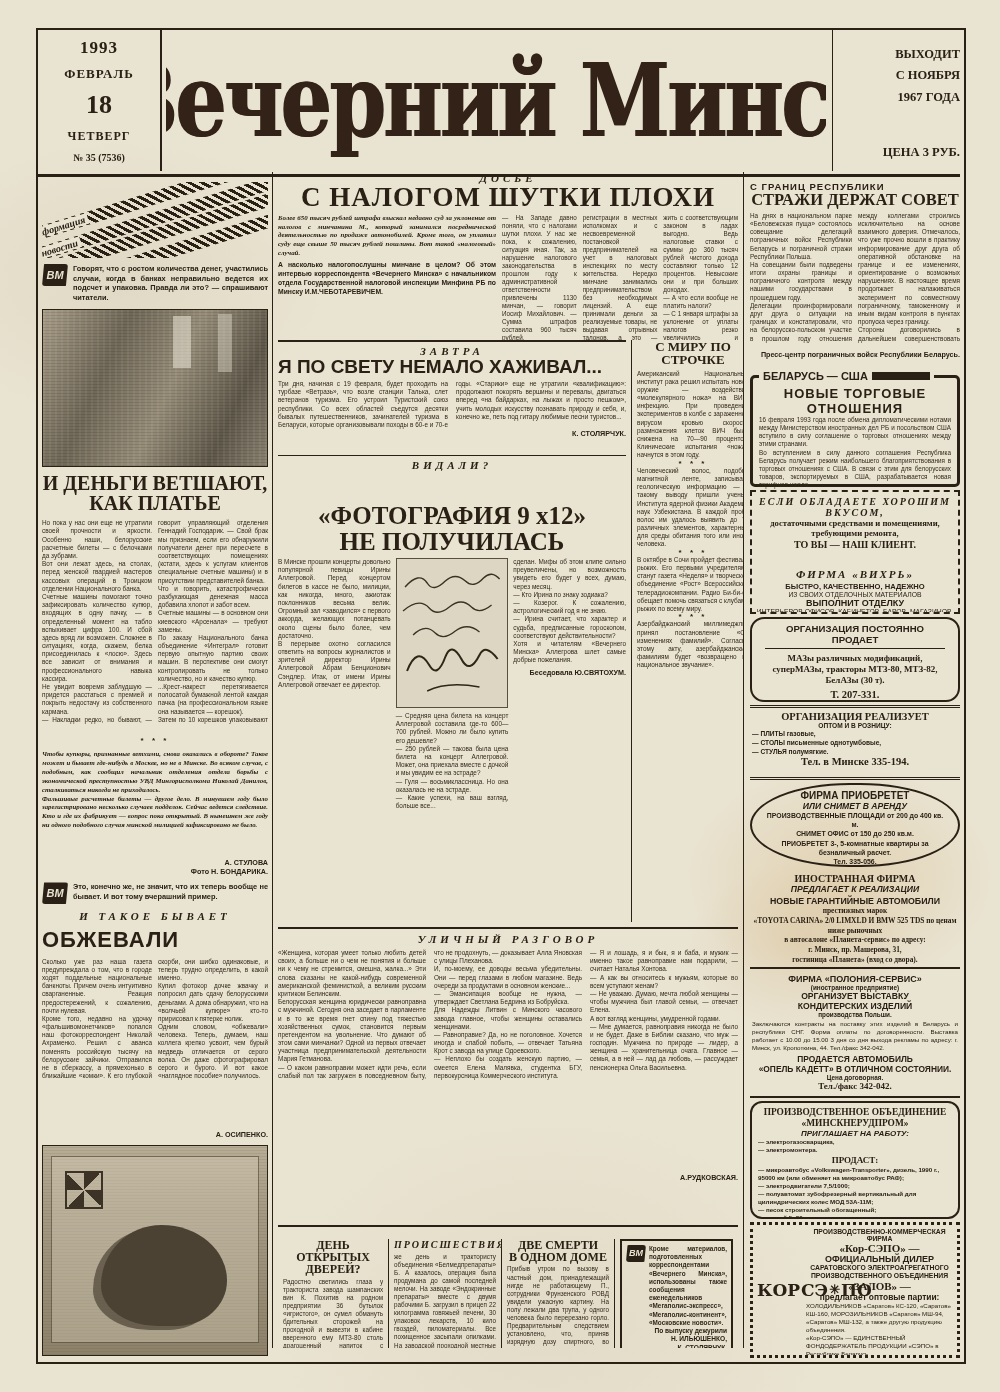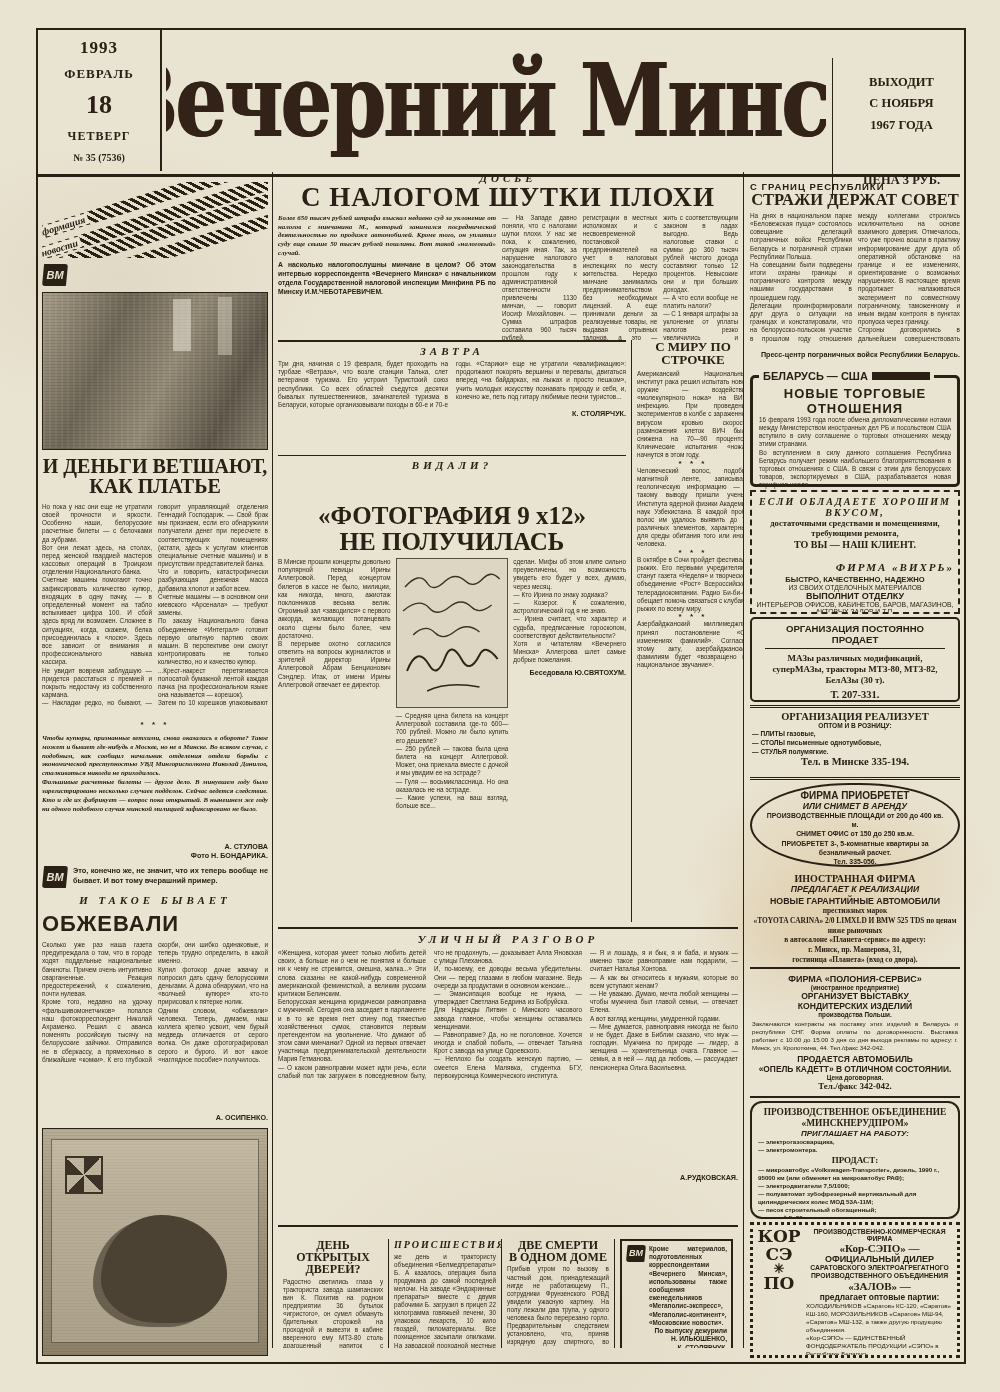--- a/index.html
+++ b/index.html
@@ -21,21 +21,21 @@
   .datebox .yr{font-size:17px;letter-spacing:1px;}
   .datebox .mo{font-size:13px;letter-spacing:1px;}
   .datebox .dy{font-size:26px;}
   .datebox .wd{font-size:12px;letter-spacing:1px;}
   .datebox .iss{font-size:10px;}
   .mh-title{position:absolute;left:128px;right:134px;top:0;height:141px;display:flex;align-items:center;justify-content:center;overflow:hidden;}
   .mh-title span{font-family:"DejaVu Serif","Liberation Serif",serif;font-weight:bold;font-size:83px;
     letter-spacing:-3px;color:#332217;transform:scale(.98,1.22);white-space:nowrap;text-shadow:1px 0 #332217;}
   .mh-right{position:absolute;right:0;top:0;width:128px;height:141px;border-left:1px solid #2a2015;
     font-family:"Liberation Serif","DejaVu Serif",serif;font-weight:bold;
-    display:flex;flex-direction:column;align-items:center;justify-content:flex-start;padding:14px 0 0 10px;box-sizing:border-box;margin-top:28px;}
+    display:flex;flex-direction:column;align-items:flex-end;justify-content:flex-start;padding:14px 0 0 10px;box-sizing:border-box;}
   .mh-right div{font-size:12.5px;line-height:1.7;}
   .mh-right .price{margin-top:34px;font-size:12.5px;}
 
   
   .leftcol{position:absolute;left:42px;top:182px;width:226px;height:1174px;display:flex;flex-direction:column;gap:6px;overflow:hidden;}
   .midcol{position:absolute;left:272px;top:172px;width:472px;height:1176px;border-left:1px solid #2a2015;border-right:1px solid #2a2015;padding:0 5px;box-sizing:border-box;overflow:hidden;}
   .rightcol{position:absolute;left:750px;top:182px;width:210px;height:1176px;display:flex;flex-direction:column;gap:3px;overflow:hidden;}
 
   .script-label{font-family:"Liberation Serif","DejaVu Serif",serif;font-style:italic;font-weight:bold;
     text-align:center;font-size:11px;letter-spacing:4px;color:#2a2015;}
@@ -108,26 +108,26 @@
   .adbox{box-sizing:border-box;color:#2a2015;}
   .belarus{border:3px solid #2a2015;border-radius:5px;position:relative;padding:8px 6px 3px;height:112px;overflow:visible;margin-top:5px;}
   .belarus .tab{position:absolute;top:-8px;left:6px;background:#e9e3d1;padding:0 4px;font-weight:bold;font-size:11px;white-space:nowrap;display:flex;align-items:center;gap:4px;}
   .belarus .tab .bar{display:inline-block;width:58px;height:8px;background:#2a2015;}
   .stencil{font-weight:bold;font-size:13px;letter-spacing:1px;text-align:center;font-family:"Liberation Sans",sans-serif;}
   .ad-body{font-size:6.3px;line-height:1.3;text-align:justify;white-space:pre-line;color:#33281c;}
   .vihr{border:2px dashed #2a2015;padding:4px;text-align:center;height:126px;overflow:hidden;}
   .vihr .l1{font-family:"Liberation Serif",serif;font-style:italic;font-weight:bold;font-size:10px;letter-spacing:2px;}
   .vihr .l2{font-family:"Liberation Serif",serif;font-weight:bold;font-size:8.6px;}
   .vihr .l4{font-family:"Liberation Serif",serif;font-weight:bold;font-size:10px;margin-top:1px;}
-  .vihr .firm{font-family:"Liberation Serif",serif;font-style:italic;font-weight:bold;font-size:11px;letter-spacing:2px;margin-top:11px;text-align:right;}
+  .vihr .firm{font-family:"Liberation Serif",serif;font-style:italic;font-weight:bold;font-size:11px;letter-spacing:2px;margin-top:18px;}
   .vihr .s1{font-weight:bold;font-size:7.6px;margin-top:2px;}
   .vihr .s2{font-size:6.8px;}
   .vihr .s3{font-weight:bold;font-size:9px;}
   .phone{font-family:"Liberation Serif",serif;font-weight:bold;font-size:10.5px;text-align:center;margin-top:2px;}
-  .prodaet{border:2px solid #2a2015;border-radius:5px;padding:4px 13px;text-align:center;height:86px;overflow:hidden;}
+  .prodaet{border:2px solid #2a2015;border-radius:14px;padding:4px 13px;text-align:center;height:86px;overflow:hidden;}
   .prodaet .t{font-weight:bold;font-size:9.6px;border-bottom:1px solid #2a2015;padding-bottom:3px;}
   .prodaet .b{font-family:"Liberation Serif",serif;font-weight:bold;font-size:9px;margin-top:4px;line-height:1.25;}
   .realizuet{border-top:3px double #2a2015;border-bottom:3px double #2a2015;padding:3px 2px;height:76px;overflow:hidden;text-align:center;}
   .realizuet .t{font-family:"Liberation Serif",serif;font-weight:bold;font-size:10.5px;}
   .realizuet .s{font-weight:bold;font-size:6.6px;}
   .realizuet .items{font-size:6.6px;text-align:left;white-space:pre-line;line-height:1.4;font-weight:bold;}
   .priobretet{border:2px solid #2a2015;border-radius:48%/50%;padding:5px 12px;text-align:center;height:86px;overflow:hidden;}
   .priobretet .t{font-weight:bold;font-size:10px;}
   .priobretet .it{font-style:italic;font-weight:bold;font-size:8.6px;}
   .priobretet .s{font-weight:bold;font-size:6.9px;line-height:1.35;}
@@ -141,21 +141,21 @@
   .polonia .sub{font-size:6.4px;font-weight:bold;}
   .polonia .h{font-weight:bold;font-size:8.6px;}
   .polonia .body{font-size:6.2px;text-align:justify;line-height:1.3;margin-top:2px;}
   .polonia .opel{font-weight:bold;font-size:8.4px;margin-top:2px;}
   .minsknerud{border:2px solid #2a2015;border-radius:12px;padding:4px 6px;height:120px;overflow:hidden;}
   .minsknerud .t{font-family:"Liberation Serif",serif;font-weight:bold;font-size:9.4px;text-align:center;line-height:1.15;}
   .minsknerud .it{font-style:italic;font-weight:bold;font-size:8px;text-align:center;}
   .minsknerud .items{font-size:6.2px;font-weight:bold;white-space:pre-line;line-height:1.3;}
   .minsknerud .pr{font-family:"Liberation Serif",serif;font-weight:bold;font-size:9px;text-align:center;margin:1px 0;}
   .korsepo{border:3px dotted #2a2015;padding:3px 4px;height:138px;overflow:hidden;display:flex;gap:5px;}
-  .kor-logo{flex:none;width:44px;display:flex;flex-direction:column;align-items:center;justify-content:flex-start;gap:1px;
+  .kor-logo{flex:none;width:44px;display:flex;flex-direction:row;align-items:center;justify-content:flex-start;gap:1px;
     font-family:"DejaVu Serif",serif;font-weight:bold;font-size:17px;color:#2a2015;line-height:1;}
   .kor-logo .star{font-size:13px;line-height:.8;}
   .kor-main{flex:1;text-align:center;}
   .kor-main .s1{font-size:6.8px;font-weight:bold;}
   .kor-main .s2{font-family:"Liberation Serif",serif;font-weight:bold;font-size:11px;}
   .kor-main .s3{font-weight:bold;font-size:9px;}
   .kor-main .s4{font-weight:bold;font-size:6.8px;line-height:1.15;}
   .kor-main .s5{font-weight:bold;font-size:8.4px;}
   .kor-main .b{font-size:6.2px;text-align:left;line-height:1.3;white-space:pre-line;}
 </style>
@@ -192,20 +192,21 @@
       <div class="ribbon" style="top:22px;left:-10px;">
           <span>новости</span>
         </div>
       <div class="ribbon" style="top:40px;left:-16px;">
           <span>факты</span>
         </div>
       <div class="ribbon" style="top:58px;left:-6px;"></div>
     </div>
     <div class="intro-row">
       <div class="vm-badge">ВМ</div>
+      <div class="txt">Говорят, что с ростом количества денег, участились случаи, когда в банках неправильно ведется их подсчет и упаковка. Правда ли это? — спрашивают читатели.</div>
     </div>
     <div class="photo photo1">
       <div class="win"></div>
         <div class="win2"></div>
     </div>
     <div class="headline-serif" style="font-size:20px;white-space:pre-line;">И ДЕНЬГИ ВЕТШАЮТ,
 КАК ПЛАТЬЕ</div>
     <div class="money-body body-txt">Но пока у нас они еще не утратили своей прочности и яркости. Особенно наши, белорусские расчетные билеты — с белочками да зубрами.
 Вот они лежат здесь, на столах, перед женской гвардией мастеров кассовых операций в Троицком отделении Национального банка.
 Счетные машины помогают точно зафиксировать количество купюр, входящих в одну пачку, — в определенный момент на табло вспыхивает цифра 100. И сбой здесь вряд ли возможен. Сложнее в ситуациях, когда, скажем, белка присоединилась к «лосю». Здесь все зависит от внимания и профессионального навыка кассира.
@@ -260,20 +261,21 @@
 — Зарегистрироваться в исполкоме, получить свидетельство и стать на налоговый учет. Хочу добавить, что сейчас жить с соответствующим законом в ладах выгодно. Ведь налоговые ставки с суммы до 360 тысяч рублей чистого дохода составляют только 12 процентов. Невысокие они и при больших доходах.
 — А что если вообще не платить налоги?
 — С 1 января штрафы за уклонение от уплаты налогов резко увеличились и составляют сейчас от двух до пяти минимальных зарплат. Так что с налогами шутить не стоит.</div>
       </div>
     </div>
 
     <div class="mid-main">
       <div class="mid-left">
         <div class="zavtra">
           <div class="script-label">ЗАВТРА</div>
+          <div class="headline-sans" style="font-size:19px;">Я ПО СВЕТУ НЕМАЛО ХАЖИВАЛ...</div>
           <div class="cols body-txt">Три дня, начиная с 19 февраля, будет проходить на турбазе «Ветразь», что возле станции Талька, слет ветеранов туризма. Его устроил Туристский союз республики. Со всех областей съедутся десятки бывалых путешественников, зачинателей туризма в Беларуси, которые организовывали походы в 60-е и 70-е годы. «Старики» еще не утратили «квалификацию»: продолжают покорять вершины и перевалы, двигаться вперед «на байдарках, на лыжах и просто пешком», учить молодых искусству познавать природу и себя, и, конечно же, петь под гитару любимые песни туристов...</div>
           <div class="byline">К. СТОЛЯРЧУК.</div>
         </div>
         <div class="vidali">
           <div class="script-label">ВИДАЛИ?</div>
           <div class="headline-serif" style="font-size:25px;white-space:pre-line;margin-top:32px;">«ФОТОГРАФИЯ 9 х12»
 НЕ ПОЛУЧИЛАСЬ</div>
           <div class="vidali-cols">
             <div class="c body-txt">В Минске прошли концерты довольно популярной певицы Ирины Аллегровой. Перед концертом билетов в кассе не было, милиции, как никогда, много, ажиотаж поклонников весьма велик. Огромный зал «заводился» с первого аккорда, желающих потанцевать около сцены было более, чем достаточно.
 В перерыве охотно согласился ответить на вопросы журналистов и зрителей директор Ирины Аллегровой Абрам Бенционович Сэндлер. Итак, от имени Ирины Аллегровой отвечает ее директор.</div>

